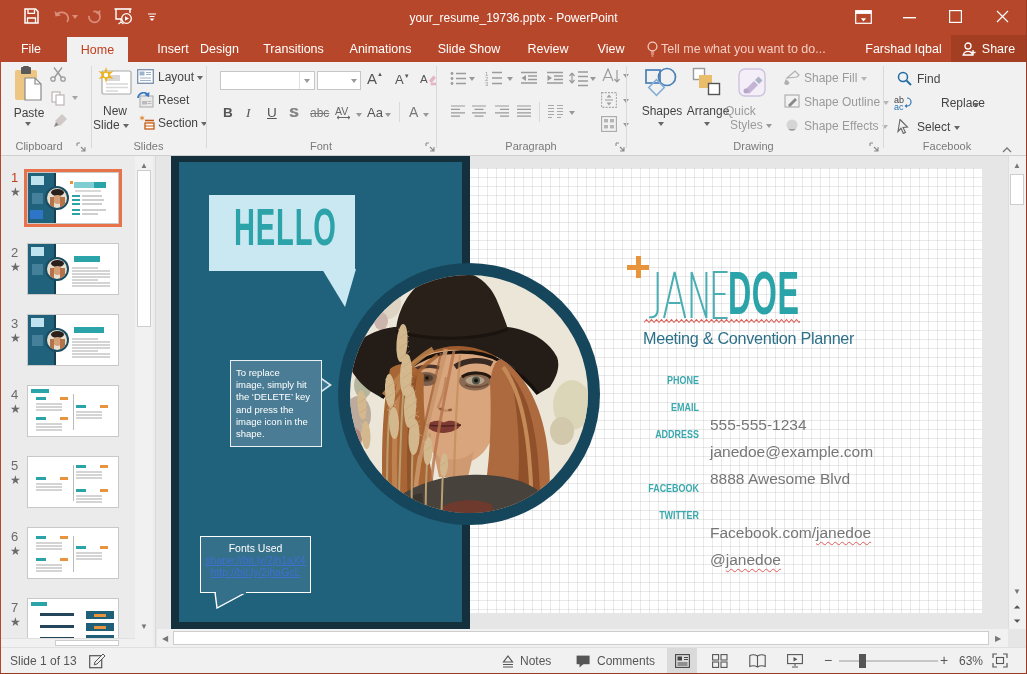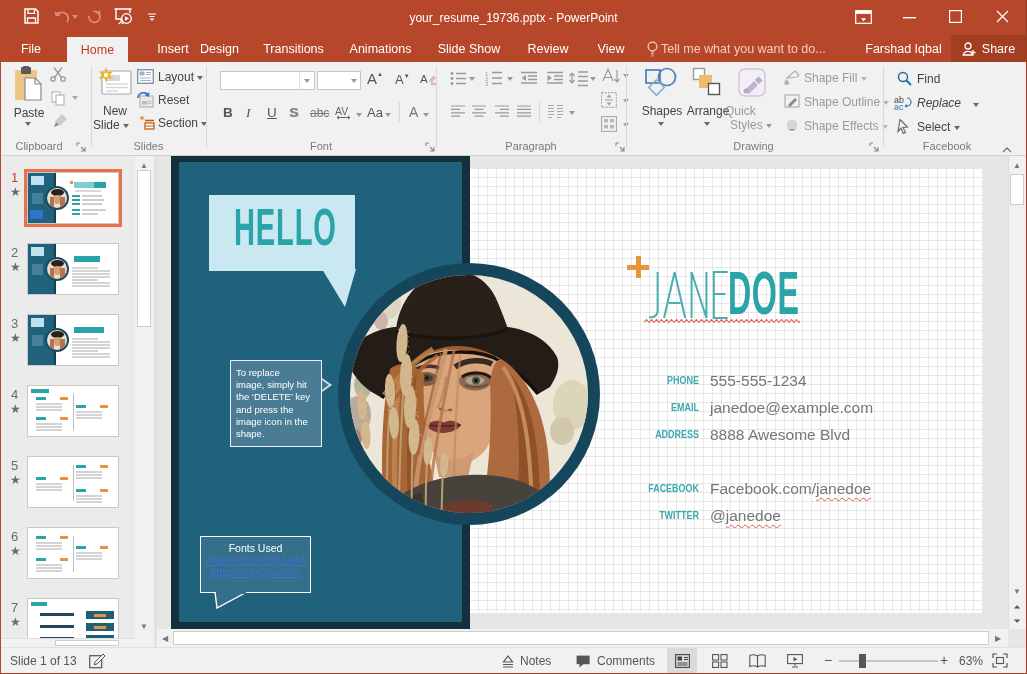--- a/index.html
+++ b/index.html
@@ -41,21 +41,21 @@
     background-size:9px 9px; }
 
   
   .sb { position:absolute; background:#f1f1f1; }
   .sbthumb { position:absolute; background:#ffffff; border:1px solid #cdcdcd; }
   .sbarrow { position:absolute; display:flex; align-items:center; justify-content:center; color:#777; font-size:8px; }
 
   
   #statusbar { position:absolute; left:1px; top:647px; width:1025px; height:26px; background:#f1f1f1; border-top:1px solid #e0e0e0; font-size:12px; color:#565656; }
   .lbl { width:110px; right:851px; left:auto; text-align:right; color:#3aa9ae; font-weight:bold; font-size:11.5px; transform:scaleX(0.78); transform-origin:100% 0; }
-  .val { left:554px; color:#767676; font-size:15.5px; }
+  .val { left:554px; color:#767676; font-size:15.5px;margin-top:44px; }
   .sqg { text-decoration:underline wavy #e05959 1px; text-underline-offset:3px; }
   #slidecontent .lbl { right:auto; left:433px; }
 </style>
 </head>
 <body>
   <div id="titlebar">
 
     <svg class="abs" style="left:24px;top:8px" width="15" height="16" viewBox="0 0 15 16">
       <path d="M1 1 h10.5 l2.5 2.5 V15 H1z" fill="none" stroke="#fff" stroke-width="1.5"></path>
       <path d="M4 1.5 v3.8 h6.5 v-3.8" fill="none" stroke="#fff" stroke-width="1.3"></path>
@@ -342,21 +342,21 @@
       <circle cx="6" cy="6" r="4.5" fill="none" stroke="#1f6ca3" stroke-width="1.5"></circle>
       <path d="M9.5 9.5 L14 14" stroke="#1f6ca3" stroke-width="1.8"></path>
     </svg>
     <div class="rbtxt abs" style="left:916px;top:10px;">Find</div>
     <svg class="abs" style="left:893px;top:33px" width="18" height="15" viewBox="0 0 18 15">
       <text x="0" y="8" font-size="9" fill="#444" font-family="Liberation Sans">ab</text>
       <text x="0" y="15" font-size="9" fill="#2e75b6" font-family="Liberation Sans">ac</text>
       <path d="M13 3 a3.5 3.5 0 0 1 0 8 l-1.5 0" fill="none" stroke="#2e75b6" stroke-width="1.2"></path>
       <path d="M13 9 l-2.5 2 2.5 2z" fill="#2e75b6"></path>
     </svg>
-    <div class="rbtxt abs" style="left:916px;top:34px;font-style:italic;">Replace</div>
+    <div class="rbtxt abs" style="left:940px;top:34px;">Replace</div>
     <div class="abs caret" style="left:972px;top:41px;"></div>
     <svg class="abs" style="left:896px;top:57px" width="13" height="15" viewBox="0 0 13 15">
       <path d="M3 0.5 l7.5 7.5 -4.5 0.5 2.5 5 -2.2 1 -2.3-5.2 -3 3.2z" fill="none" stroke="#666" stroke-width="1.1"></path>
     </svg>
     <div class="rbtxt abs" style="left:916px;top:58px;">Select <span class="caret"></span></div>
     <div class="glabel" style="left:882px;width:128px;">Facebook</div>
     <div class="abs" style="left:1000px;top:79px;width:12px;height:10px;">
       <svg width="12" height="10" viewBox="0 0 12 10">
         <path d="M2 7 l4-4 4 4" fill="none" stroke="#777" stroke-width="1.3"></path>
       </svg>
@@ -653,20 +653,21 @@
           <path d="M17 48 L27 2 L37 48 M21.5 33 H32.5"></path>
           <path d="M43 48 V2 L57 48 V2"></path>
           <path d="M77 2 H64 V48 H77 M64 24 H75"></path>
         </g>
       </svg>
 
       <div class="abs" style="left:572px;top:112px;font-size:62px;font-weight:bold;color:#2aa3a9;transform:scaleX(0.52);transform-origin:0 0;letter-spacing:1px;line-height:50px;">DOE</div>
       <svg class="abs" style="left:488px;top:162px" width="156" height="7" viewBox="0 0 156 7">
         <path d="M0 4.5 l2.5 -3 l2.5 3 l2.5 -3 l2.5 3 l2.5 -3 l2.5 3 l2.5 -3 l2.5 3 l2.5 -3 l2.5 3 l2.5 -3 l2.5 3 l2.5 -3 l2.5 3 l2.5 -3 l2.5 3 l2.5 -3 l2.5 3 l2.5 -3 l2.5 3 l2.5 -3 l2.5 3 l2.5 -3 l2.5 3 l2.5 -3 l2.5 3 l2.5 -3 l2.5 3 l2.5 -3 l2.5 3 l2.5 -3 l2.5 3 l2.5 -3 l2.5 3 l2.5 -3 l2.5 3 l2.5 -3 l2.5 3 l2.5 -3 l2.5 3 l2.5 -3 l2.5 3 l2.5 -3 l2.5 3 l2.5 -3 l2.5 3 l2.5 -3 l2.5 3 l2.5 -3 l2.5 3 l2.5 -3 l2.5 3 l2.5 -3 l2.5 3 l2.5 -3 l2.5 3 l2.5 -3 l2.5 3 l2.5 -3 l2.5 3 l2.5 -3 l2.5 3 l2.5 -3 " stroke="#dc5f58" stroke-width="1.1" fill="none"></path>
       </svg>
+      <div class="abs" style="left:487px;top:173px;font-size:16.2px;color:#2c7089;letter-spacing:-0.3px;">Meeting &amp; Convention Planner</div>
 
       <div class="abs lbl" style="top:218px;">PHONE</div>
       <div class="abs val" style="top:216px;">555-555-1234</div>
       <div class="abs lbl" style="top:245px;">EMAIL</div>
       <div class="abs val" style="top:243px;">janedoe@example.com</div>
       <div class="abs lbl" style="top:272px;">ADDRESS</div>
       <div class="abs val" style="top:270px;">8888 Awesome Blvd</div>
       <div class="abs lbl" style="top:326px;">FACEBOOK</div>
       <div class="abs val" style="top:324px;">Facebook.com/<span class="sqg">janedoe</span></div>
       <div class="abs lbl" style="top:353px;">TWITTER</div>

